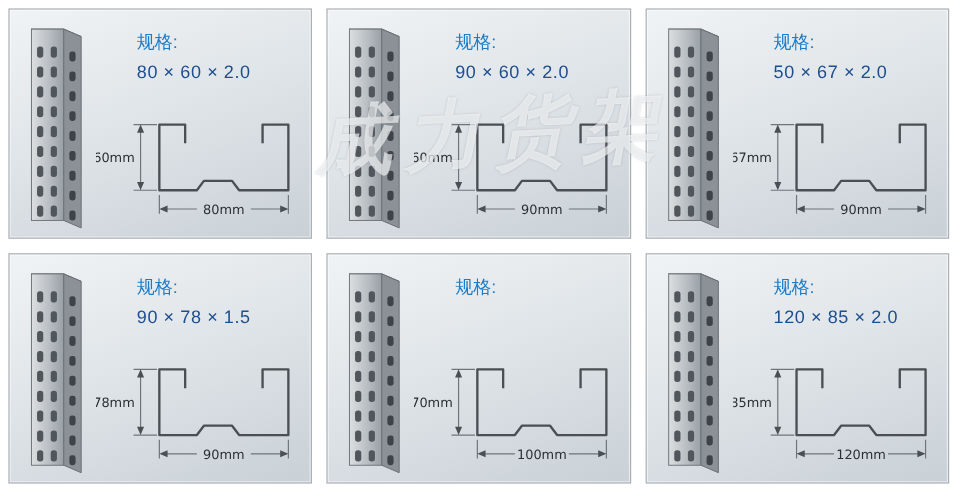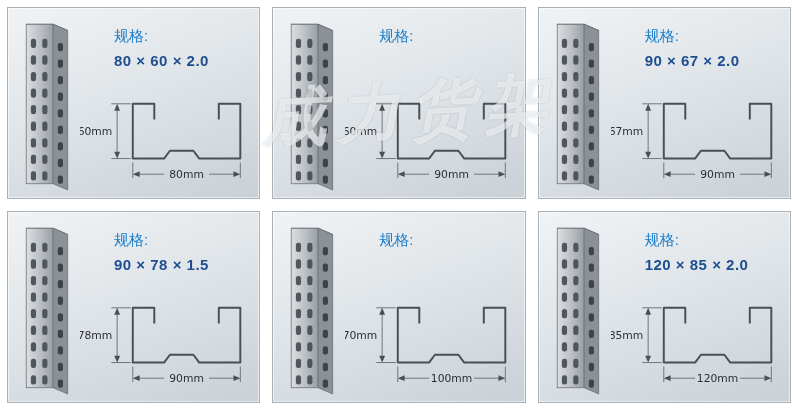--- a/index.html
+++ b/index.html
@@ -15,21 +15,21 @@
   .panel{
     position:relative;
     background:linear-gradient(160deg,#f0f3f5 0%,#e0e5e9 45%,#c9d0d6 100%);
     border:1px solid #a9b0b6;
     box-shadow:inset 0 0 0 1px rgba(255,255,255,.55);
     overflow:hidden;
   }
   .photo{position:absolute;left:12px;top:8px;width:58px;height:176px;}
   .spec{position:absolute;left:106px;top:16px;line-height:1.65;}
   .spec-label{color:#1b7dc9;font-size:15px;}
-  .spec-value{color:#1d4e90;font-size:15px;font-weight:bold;letter-spacing:.5px;}
+  .spec-value{color:#1d4e90;font-size:15px;font-weight:normal;letter-spacing:.5px;}
   .diagram{position:absolute;left:72px;top:84px;width:174px;height:94px;}
   svg text.dim{fill:#2b2f33;font-size:11px;font-family:"DejaVu Sans","Liberation Sans",sans-serif;}
   .watermark{
     position:absolute;left:262px;top:68px;z-index:10;pointer-events:none;
     font-family:"DejaVu Serif","Liberation Serif",serif;
     font-style:italic;font-weight:bold;font-size:64px;letter-spacing:10px;
     color:rgba(255,255,255,.62);
     text-shadow:0 0 2px rgba(110,122,134,.35);
     transform:rotate(-3deg);
     white-space:nowrap;
@@ -119,35 +119,36 @@
       <text class="dim" x="109" y="88" text-anchor="middle">80mm</text>
     </svg>
   </div>
 
   <div class="panel">
     <svg class="photo" viewBox="0 0 56 170">
         <use href="#column-art"></use>
       </svg>
     <div class="spec">
       <div class="spec-label">规格:</div>
+      <div class="spec-value">90 × 60 × 2.0</div>
     </div>
     <svg class="diagram" viewBox="0 0 178 96">
       <use href="#profile-art"></use>
       <text class="dim" x="33" y="44" text-anchor="end">60mm</text>
       <text class="dim" x="109" y="88" text-anchor="middle">90mm</text>
     </svg>
   </div>
 
   <div class="panel">
     <svg class="photo" viewBox="0 0 56 170">
         <use href="#column-art"></use>
       </svg>
     <div class="spec">
       <div class="spec-label">规格:</div>
-      <div class="spec-value">90 × 67 × 2.0</div>
+      <div class="spec-value">50 × 67 × 2.0</div>
     </div>
     <svg class="diagram" viewBox="0 0 178 96">
       <use href="#profile-art"></use>
       <text class="dim" x="33" y="44" text-anchor="end">67mm</text>
       <text class="dim" x="109" y="88" text-anchor="middle">90mm</text>
     </svg>
   </div>
 
   <div class="panel">
     <svg class="photo" viewBox="0 0 56 170">

